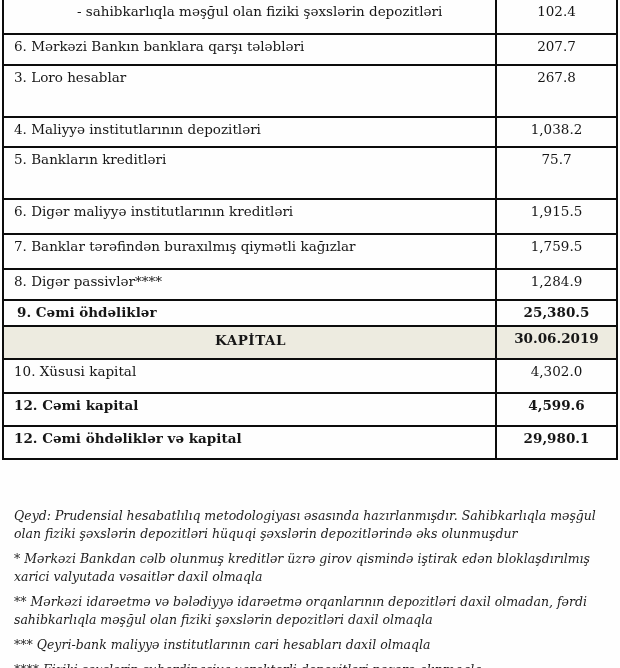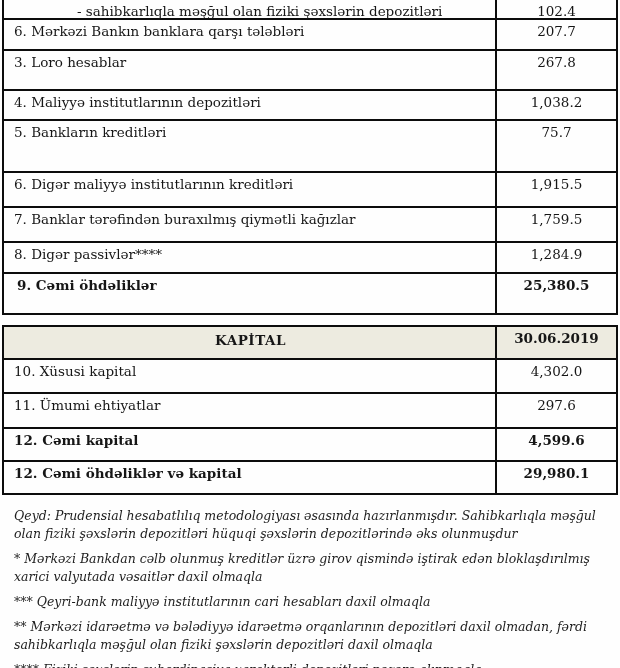--- a/index.html
+++ b/index.html
@@ -75,29 +75,29 @@
     color: #1d1d1d;
   }
   .notes p { margin: 0 0 7px 0; }
 </style>
 </head>
 <body>
 
 <div class="page">
 
   <div class="tbl tbl-liabilities">
-    <div class="trow" style="height:20px">
+    <div class="trow" style="height:35px">
       <div class="lbl indent-sub">- sahibkarlıqla məşğul olan fiziki şəxslərin depozitləri</div>
       <div class="val">102.4</div>
     </div>
     <div class="trow" style="height:31px">
       <div class="lbl">6. Mərkəzi Bankın banklara qarşı tələbləri</div>
       <div class="val">207.7</div>
     </div>
-    <div class="trow" style="height:40px">
+    <div class="trow" style="height:52px">
       <div class="lbl">3. Loro hesablar</div>
       <div class="val">267.8</div>
     </div>
     <div class="trow" style="height:30px">
       <div class="lbl">4. Maliyyə institutlarının  depozitləri</div>
       <div class="val">1,038.2</div>
     </div>
     <div class="trow" style="height:52px">
       <div class="lbl">5. Bankların kreditləri</div>
       <div class="val">75.7</div>
@@ -122,35 +122,31 @@
 
   <div class="tbl tbl-capital">
     <div class="trow cap-header" style="height:33px">
       <div class="lbl">KAPİTAL</div>
       <div class="val">30.06.2019</div>
     </div>
     <div class="trow" style="height:34px">
       <div class="lbl">10. Xüsusi kapital</div>
       <div class="val">4,302.0</div>
     </div>
-    <div class="trow" style="height:35px">
-      <div class="lbl">11. Ümumi ehtiyatlar</div>
-      <div class="val">297.6</div>
-    </div>
     <div class="trow bold" style="height:33px">
       <div class="lbl">12. Cəmi kapital</div>
       <div class="val">4,599.6</div>
     </div>
     <div class="trow bold" style="height:31px">
       <div class="lbl">12. Cəmi öhdəliklər və kapital</div>
       <div class="val">29,980.1</div>
     </div>
   </div>
 
   <div class="notes">
     <p>Qeyd: Prudensial hesabatlılıq metodologiyası əsasında hazırlanmışdır. Sahibkarlıqla məşğul olan fiziki şəxslərin depozitləri hüquqi şəxslərin depozitlərində əks olunmuşdur</p>
     <p>* Mərkəzi Bankdan cəlb olunmuş kreditlər üzrə girov qismində iştirak edən bloklaşdırılmış xarici valyutada vəsaitlər daxil olmaqla</p>
+    <p>** Mərkəzi idarəetmə və bələdiyyə idarəetmə orqanlarının depozitləri daxil olmadan, fərdi sahibkarlıqla məşğul olan fiziki şəxslərin depozitləri daxil olmaqla</p>
     <p>*** Qeyri-bank maliyyə institutlarının cari hesabları daxil olmaqla</p>
-    <p>** Mərkəzi idarəetmə və bələdiyyə idarəetmə orqanlarının depozitləri daxil olmadan, fərdi sahibkarlıqla məşğul olan fiziki şəxslərin depozitləri daxil olmaqla</p>
     <p>**** Fiziki şəxslərin subordinasiya xarakterli depozitləri nəzərə alınmaqla</p>
   </div>
 
 </div>
 
 </body></html>

